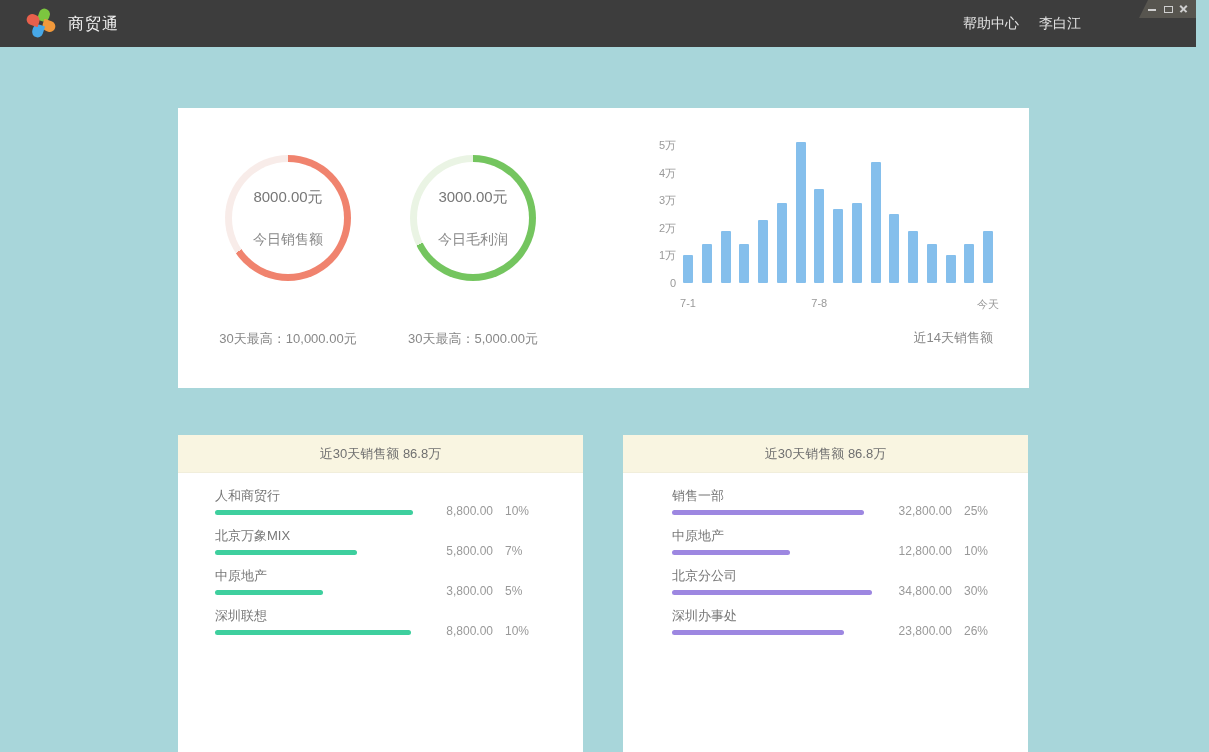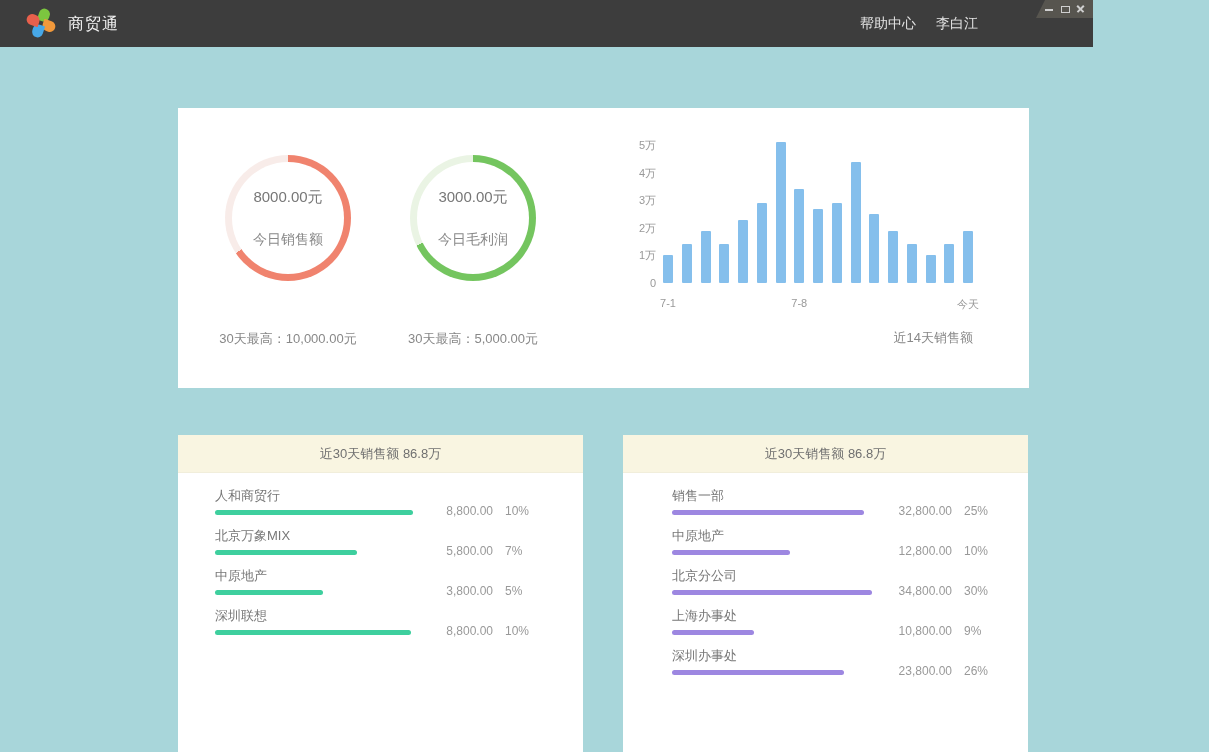--- a/index.html
+++ b/index.html
@@ -2,21 +2,21 @@
 <html><head>
 <meta charset="utf-8">
 <style>
   html,body{margin:0;padding:0;}
   body{
     width:1209px;height:752px;position:relative;overflow:hidden;
     background:#a8d6da;
     font-family:"Liberation Sans","DejaVu Sans",sans-serif;
   }
   
-  .topbar{position:absolute;left:0;top:0;width:1093px;height:47px;background:#3d3d3d;}
+  .topbar{position:absolute;left:0;top:0;width:1196px;height:47px;background:#3d3d3d;}
   .logo{position:absolute;left:26px;top:8px;width:30px;height:30px;}
   .petal{position:absolute;left:10px;top:0;width:11px;height:13px;border-radius:7px 7px 7px 1px;transform-origin:5px 15px;}
   .petal.p0{background:#7cc63f;transform:rotate(18deg);}
   .petal.p1{background:#f2993b;transform:rotate(108deg);}
   .petal.p2{background:#47a8e8;transform:rotate(198deg);}
   .petal.p3{background:#e8604c;transform:rotate(288deg);}
   .app-title{position:absolute;left:68px;top:0;height:47px;line-height:47px;color:#f2f2f2;font-size:16px;letter-spacing:1px;}
   .topbar-menu{position:absolute;right:115px;top:0;height:47px;display:flex;align-items:center;gap:20px;}
   .topbar-menu span{color:#e3e3e3;font-size:14px;cursor:pointer;}
   .win-controls{position:absolute;right:0;top:0;width:57px;height:18px;background:#57554f;
@@ -31,21 +31,21 @@
   
   .overview-card{position:absolute;left:178px;top:108px;width:851px;height:280px;background:#ffffff;}
   .donut-block{position:absolute;top:47px;width:126px;height:126px;}
   .donut{width:126px;height:126px;border-radius:50%;position:relative;}
   .donut-inner{position:absolute;inset:7px;background:#fff;border-radius:50%;
     display:flex;flex-direction:column;align-items:center;justify-content:center;gap:24px;}
   .donut-value{font-size:15px;color:#777;}
   .donut-label{font-size:14px;color:#888;}
   .donut-caption{position:absolute;top:222px;width:220px;text-align:center;font-size:13px;color:#888;}
   
-  .chart-area{position:absolute;left:452px;top:31px;width:345px;height:215px;}
+  .chart-area{position:absolute;left:472px;top:31px;width:345px;height:215px;}
   .y-axis{position:absolute;left:0;top:0;width:26px;height:150px;}
   .y-axis span{position:absolute;right:0;font-size:11px;color:#999;line-height:14px;}
   .plot{position:absolute;left:33px;top:0;width:310px;height:144px;
     display:flex;align-items:flex-end;justify-content:space-between;}
   .vbar{width:10px;border-radius:1px;}
   .x-labels{position:absolute;left:33px;top:158px;width:310px;height:14px;}
   .x-labels span{position:absolute;font-size:11px;color:#999;transform:translateX(-50%);white-space:nowrap;}
   .chart-caption{position:absolute;left:33px;top:190px;width:310px;text-align:right;font-size:13px;color:#888;}
   
   .rank-card{position:absolute;top:435px;width:405px;height:328px;background:#ffffff;}
@@ -204,28 +204,20 @@
       </div>
       <div class="rank-row">
         <div class="rank-name">北京分公司</div>
         <div class="rank-bar" style="width: 200px; background: rgb(157, 135, 225);"></div>
         <div class="rank-value">
           <span class="rank-amount">34,800.00</span>
           <span class="rank-percent">30%</span>
         </div>
       </div>
       <div class="rank-row">
-        <div class="rank-name">上海办事处</div>
-        <div class="rank-bar" style="width: 82px; background: rgb(157, 135, 225);"></div>
-        <div class="rank-value">
-          <span class="rank-amount">10,800.00</span>
-          <span class="rank-percent">9%</span>
-        </div>
-      </div>
-      <div class="rank-row">
         <div class="rank-name">深圳办事处</div>
         <div class="rank-bar" style="width: 172px; background: rgb(157, 135, 225);"></div>
         <div class="rank-value">
           <span class="rank-amount">23,800.00</span>
           <span class="rank-percent">26%</span>
         </div>
       </div>
     </div>
 </div>
 

